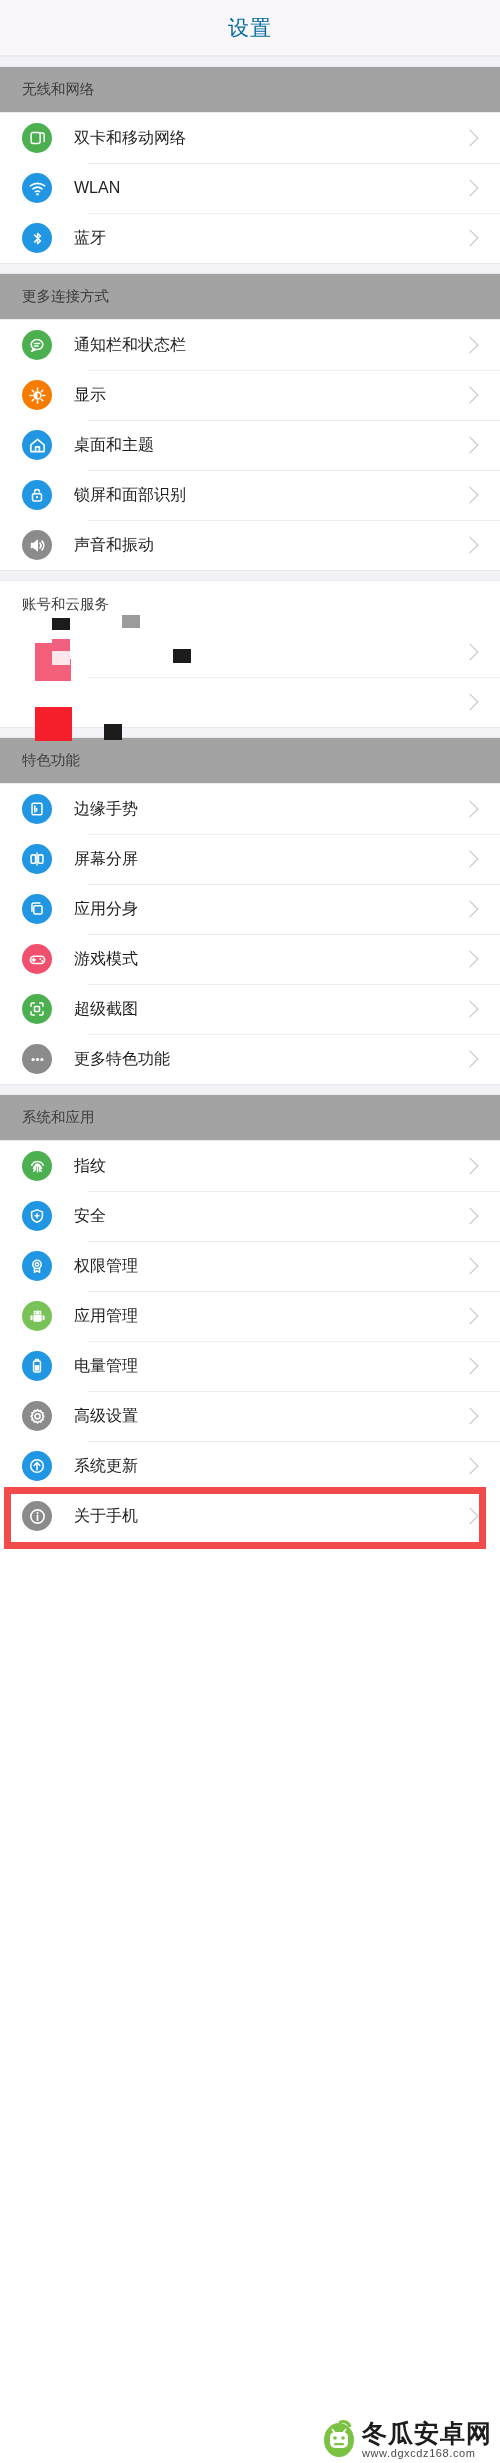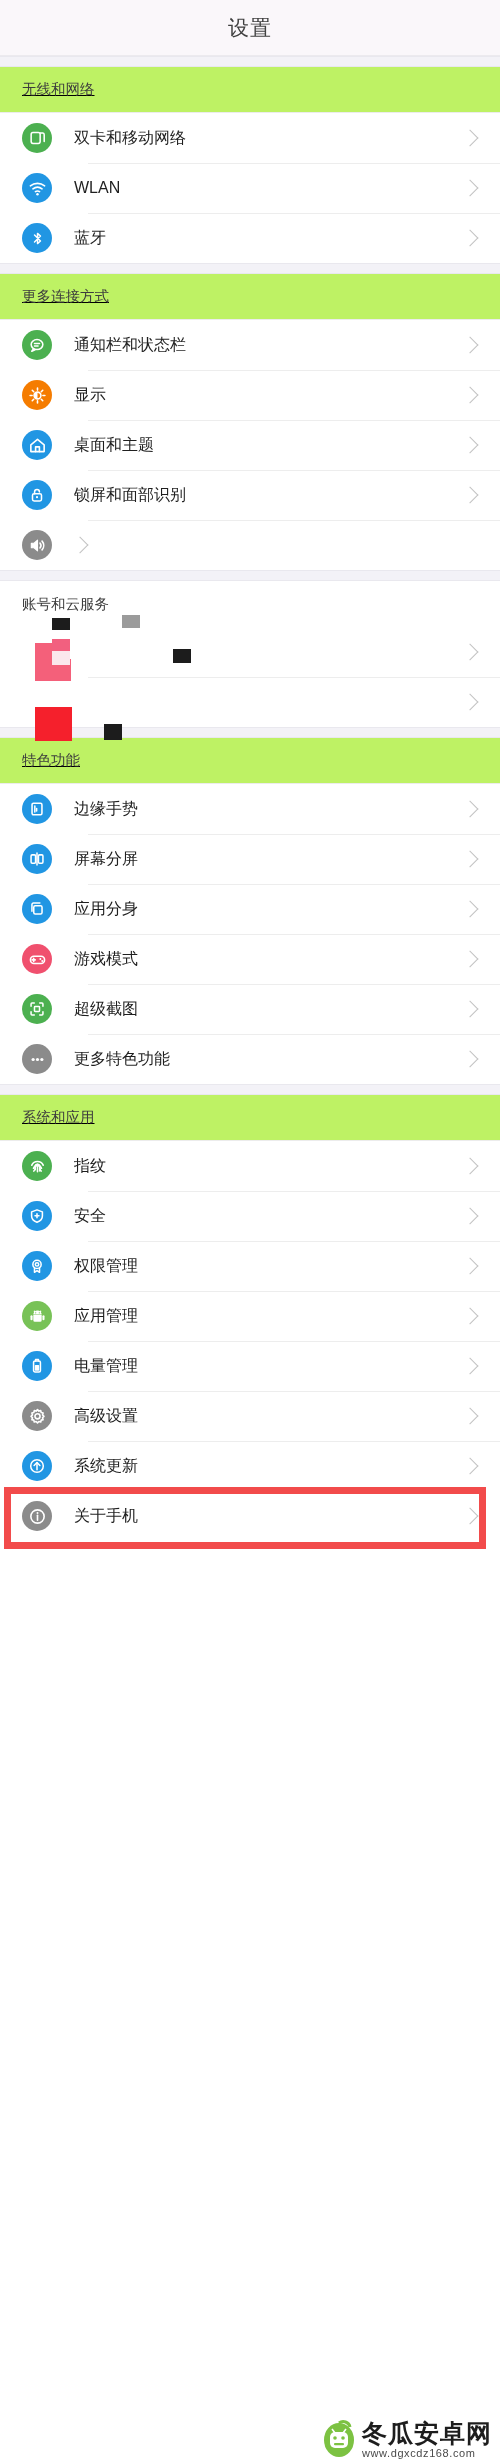--- a/index.html
+++ b/index.html
@@ -22,39 +22,38 @@
   .titlebar {
     height: 56px;
     background: #faf7fa;
     display: flex;
     align-items: center;
     justify-content: center;
     border-bottom: 1px solid #eceaee;
   }
   .titlebar .title {
     font-size: 21px;
-    color: #404040;
+    color: #0369a1;
     letter-spacing: 1px;
   }
 
   
   .sec-gap {
     height: 11px;
     background: #f3f2f7;
     border-top: 1px solid #e9e8ee;
     border-bottom: 1px solid #e9e8ee;
   }
   .sec-header {
     height: 46px;
     display: flex;
     align-items: center;
     padding-left: 22px;
-    background: #bef264;
+    background: #a3a3a3;
     border-bottom: 1px solid #ececec;
-    text-decoration: underline;
   }
   .sec-header span {
     font-size: 14.5px;
     color: #3d3d3d;
   }
 
   
   .group { background: #404040; }
   .row {
     position: relative;
@@ -271,20 +270,21 @@
         <div class="chev"></div>
       </div>
         <div class="row">
         <div class="ic" style="background:#8b8b8b;">
             <svg width="19" height="19" viewBox="0 0 20 20">
               <path d="M3.5 7.6 L6.4 7.6 L10 4.4 L10 15.6 L6.4 12.4 L3.5 12.4 Z" fill="#ffffff" stroke="#ffffff" stroke-width="1.2" stroke-linejoin="round"></path>
               <path d="M12.6 7.4 A4 4 0 0 1 12.6 12.6" stroke="#ffffff" fill="none" stroke-width="1.7" stroke-linecap="round" stroke-linejoin="round"></path>
               <path d="M14.8 5.4 A7 7 0 0 1 14.8 14.6" stroke="#ffffff" fill="none" stroke-width="1.7" stroke-linecap="round" stroke-linejoin="round"></path>
             </svg>
           </div>
+        <div class="label">声音和振动</div>
         <div class="chev"></div>
       </div>
       </div>
       <div class="sec-gap"></div>
       <div class="glitch-header">
       <span>账号和云服务</span>
     </div>
       <div class="glitch-group">
         <div class="glitch-row">
           <div class="chev"></div>

